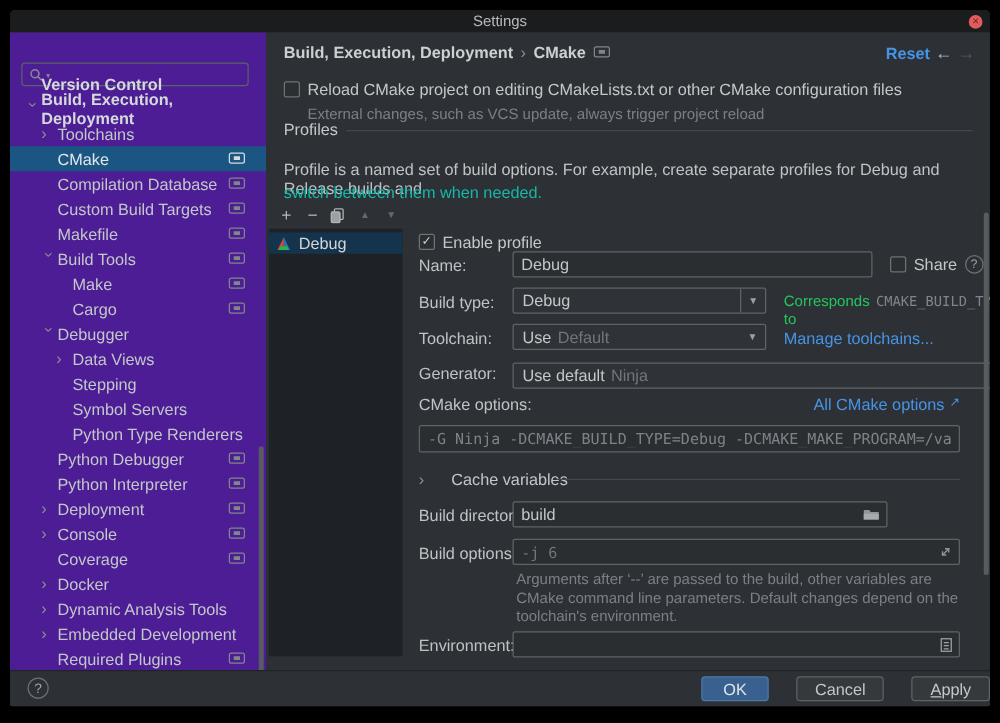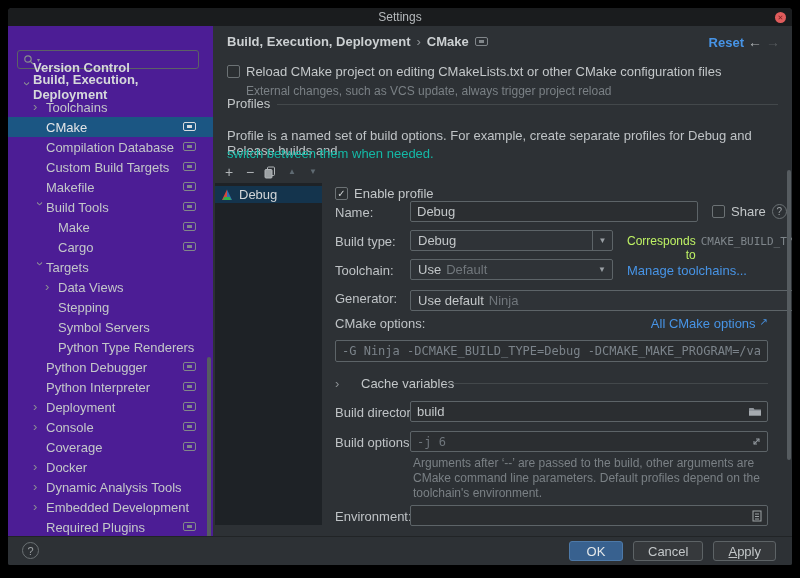--- a/index.html
+++ b/index.html
@@ -66,33 +66,33 @@
   .field input.mono{font-family:"DejaVu Sans Mono",monospace;font-size:12px;color:#7b838a;}
   .field input::placeholder{color:#6f767c;opacity:1;}
   .dd{position:absolute;height:21px;border:1px solid #5d6468;background:#2f3337;border-radius:2px;
       display:flex;align-items:center;font-size:13px;color:#c3c7c9;padding-left:7px;gap:5px;}
   .dd .dim{color:#71777c;}
   .dd .arrow{margin-left:auto;align-self:stretch;display:flex;align-items:center;justify-content:center;
              width:20px;font-size:8px;color:#9aa0a5;}
   .dd .arrow.sep{border-left:1px solid #5d6468;}
   .link{color:#4794e6;font-size:13px;position:absolute;cursor:default;}
   .hint-mono{font-family:"DejaVu Sans Mono",monospace;font-size:11px;color:#7f868b;}
-  .hint-gray{font-size:12px;color:#bef264;text-align:right;}
+  .hint-gray{font-size:12px;color:#22c55e;}
   .cache-row{position:absolute;left:122px;top:350px;display:flex;align-items:center;gap:16px;
              font-size:13px;color:#c3c7c9;}
   .cache-line{position:absolute;left:232px;right:24px;top:357px;height:1px;background:#43484b;}
   .bo-hint{position:absolute;left:200px;font-size:12px;color:#7a8085;}
   .ct-scroll{position:absolute;left:574px;top:144px;width:4px;height:290px;background:#565c60;border-radius:2px;}
   .ficon{flex:0 0 auto;margin-right:5px;display:flex;align-items:center;}
   
   .footer{position:absolute;left:0;bottom:0;width:100%;height:29px;background:#2d3135;
           border-top:1px solid #212426;}
   .helpbtn{position:absolute;left:14px;top:5px;width:17px;height:17px;border-radius:50%;
            border:1px solid #6b7174;color:#9ba0a3;font-size:11px;display:flex;align-items:center;justify-content:center;}
-  .btns{position:absolute;right:16px;top:4px;display:flex;gap:10px;}
+  .btns{position:absolute;right:0;top:4px;display:flex;gap:22px;}
   .btn{height:20px;padding:0 14px;font-size:13px;display:flex;align-items:center;justify-content:center;
        border-radius:3px;border:1px solid #5d6366;background:#36393c;color:#c3c7c9;min-width:54px;}
   .btn.primary{background:#38618f;border-color:#4d79a8;color:#e3e7e9;}
   .btn .u{text-decoration:underline;}
   svg{display:block;}
 </style>
 </head>
 <body>
 
 <div class="stage">
@@ -170,21 +170,21 @@
           </div>
           <div class="titem lvl3">
             <span class="chev"></span>
             <span class="tlabel">Cargo</span>
             <span class="mon">
               <i></i>
             </span>
           </div>
           <div class="titem lvl2">
             <span class="chev down"></span>
-            <span class="tlabel">Targets</span>
+            <span class="tlabel">Debugger</span>
           </div>
           <div class="titem lvl3">
             <span class="chev right"></span>
             <span class="tlabel">Data Views</span>
           </div>
           <div class="titem lvl3">
             <span class="chev"></span>
             <span class="tlabel">Stepping</span>
           </div>
           <div class="titem lvl3">
@@ -354,43 +354,43 @@
         <input class="mono" value="-G Ninja -DCMAKE_BUILD_TYPE=Debug -DCMAKE_MAKE_PROGRAM=/var/lib/snapd/" style="">
       </div>
 
       <div class="cache-row">
         <span class="chev right" style="width:10px;flex:0 0 10px"></span>
         <span>Cache variables</span>
       </div>
       <div class="cache-line"></div>
 
       <div class="flabel" style="top:379px">Build directory:</div>
-      <div class="field" style="left:197px;top:375px;width:358px">
+      <div class="field" style="left:197px;top:375px;width:300px">
         <input value="build" style="">
         <span class="ficon">
           <svg width="14" height="11" viewBox="0 0 14 11">
               <path d="M1 2.5 L1 9.5 L13 9.5 L13 3.5 L6.5 3.5 L5.5 2 L1.5 2 Z" fill="#8f959b"></path>
               <path d="M1 5 L13 5 L13 9.5 L1 9.5 Z" fill="#a6abb0"></path>
             </svg>
         </span>
       </div>
 
       <div class="flabel" style="top:409px">Build options:</div>
       <div class="field" style="left:197px;top:405px;width:358px">
         <input class="mono" placeholder="-j 6" style="">
         <span class="ficon">
           <svg width="11" height="11" viewBox="0 0 11 11" stroke="#8f959b" stroke-width="1.1" fill="none">
               <line x1="3" y1="8" x2="8" y2="3"></line>
               <polyline points="5,3 8,3 8,6"></polyline>
               <polyline points="3,5 3,8 6,8"></polyline>
             </svg>
         </span>
       </div>
-      <div class="bo-hint" style="top:430px">Arguments after ‘--’ are passed to the build, other arguments are</div>
-      <div class="bo-hint" style="top:445px">CMake command line parameters. Default profiles depend on the</div>
+      <div class="bo-hint" style="top:430px">Arguments after ‘--’ are passed to the build, other variables are</div>
+      <div class="bo-hint" style="top:445px">CMake command line parameters. Default changes depend on the</div>
       <div class="bo-hint" style="top:460px">toolchain's environment.</div>
 
       <div class="flabel" style="top:483px">Environment:</div>
       <div class="field" style="left:197px;top:479px;width:358px">
         <input style="">
         <span class="ficon">
           <svg width="10" height="12" viewBox="0 0 10 12" stroke="#9ea3a6" stroke-width="1" fill="none">
               <rect x="1" y="1" width="8" height="10"></rect>
               <line x1="3" y1="4" x2="7" y2="4"></line>
               <line x1="3" y1="6.5" x2="7" y2="6.5"></line>

